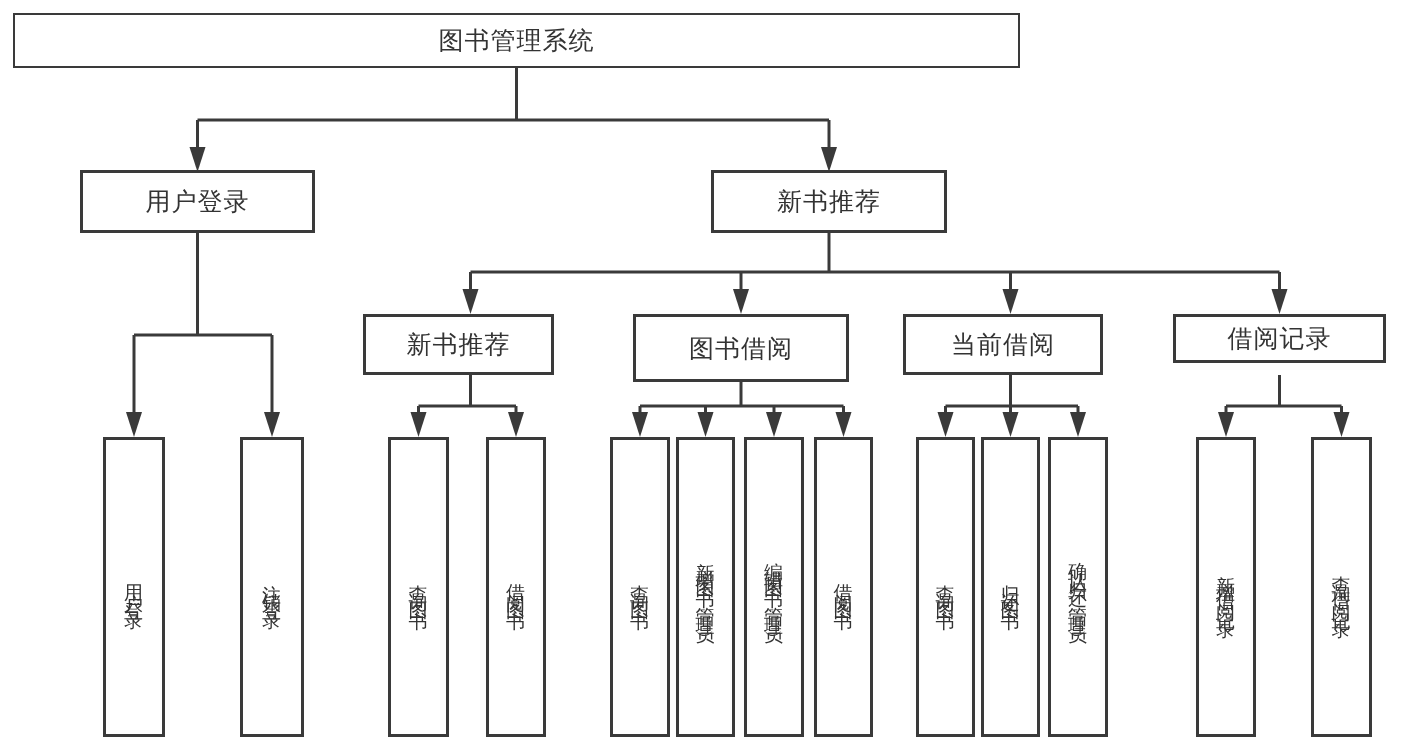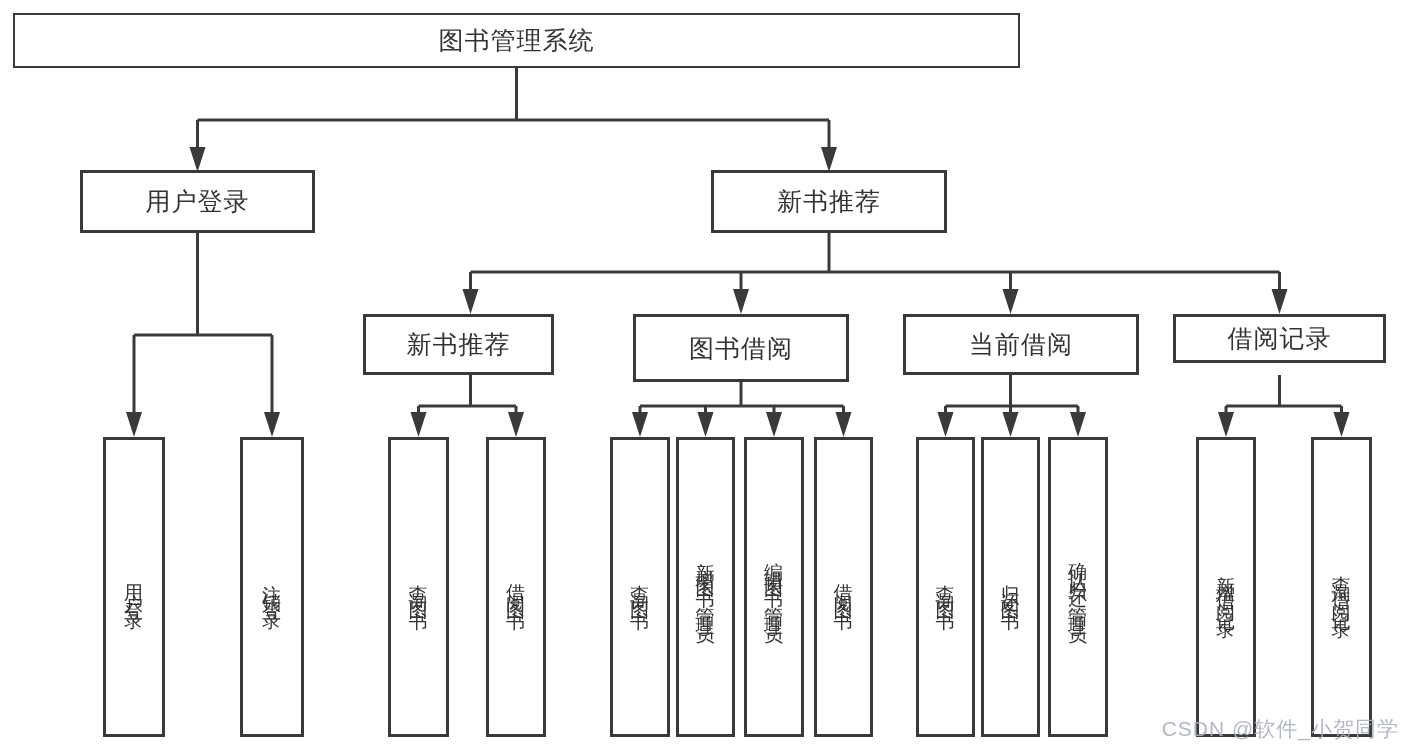--- a/index.html
+++ b/index.html
@@ -142,21 +142,21 @@
   <div class="node h" style="left:711px;top:170px;width:236px;height:63px">
     <span>新书推荐</span>
   </div>
 
   <div class="node h" style="left:363px;top:314px;width:191px;height:61px">
     <span>新书推荐</span>
   </div>
   <div class="node h" style="left:633px;top:314px;width:216px;height:68px">
     <span>图书借阅</span>
   </div>
-  <div class="node h" style="left:903px;top:314px;width:236px;height:61px">
+  <div class="node h" style="left:903px;top:314px;width:200px;height:61px">
     <span>当前借阅</span>
   </div>
   <div class="node h" style="left:1173px;top:314px;width:213px;height:49px">
     <span>借阅记录</span>
   </div>
 
   <div class="node v" style="left:103px;top:437px;width:62px;height:300px">
     <span>用户登录</span>
   </div>
   <div class="node v" style="left:240px;top:437px;width:64px;height:300px">
@@ -193,15 +193,14 @@
     <span>确认归还（管理员）</span>
   </div>
 
   <div class="node v" style="left:1196px;top:437px;width:60px;height:300px">
     <span>新增借阅记录</span>
   </div>
   <div class="node v" style="left:1311px;top:437px;width:61px;height:300px">
     <span>查询借阅记录</span>
   </div>
 
-  <div class="watermark">CSDN @软件_小贺同学</div>
 
 </div>
 
 </body></html>

